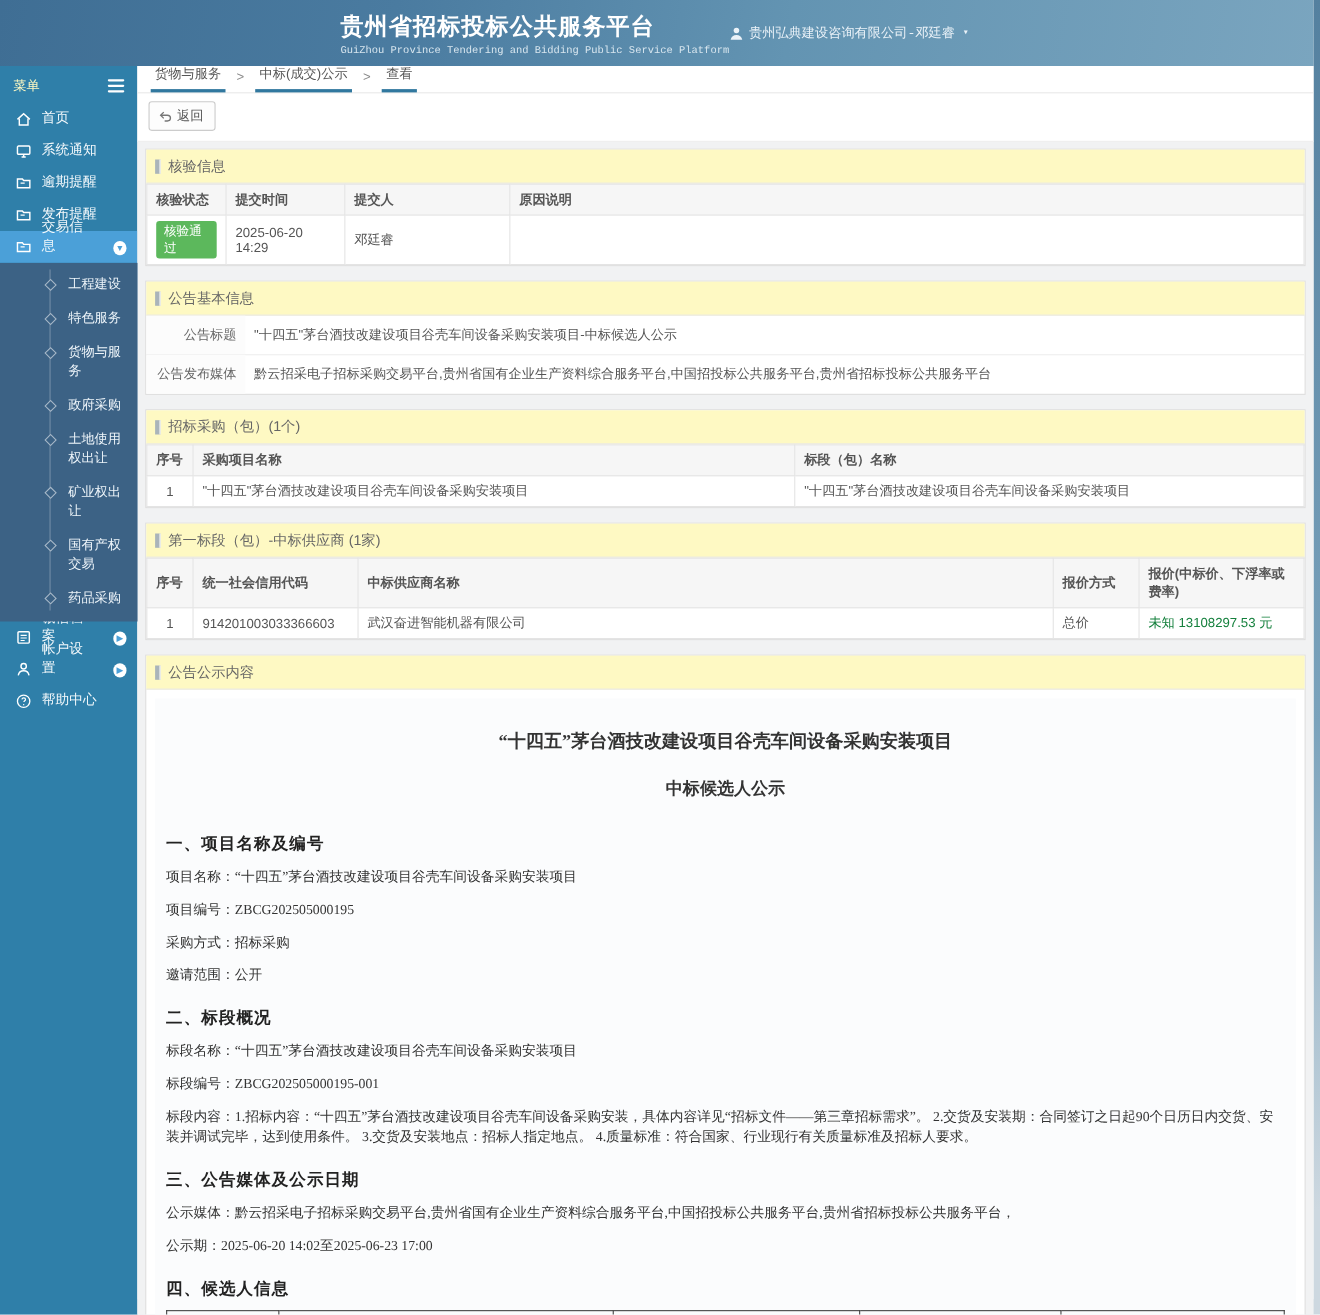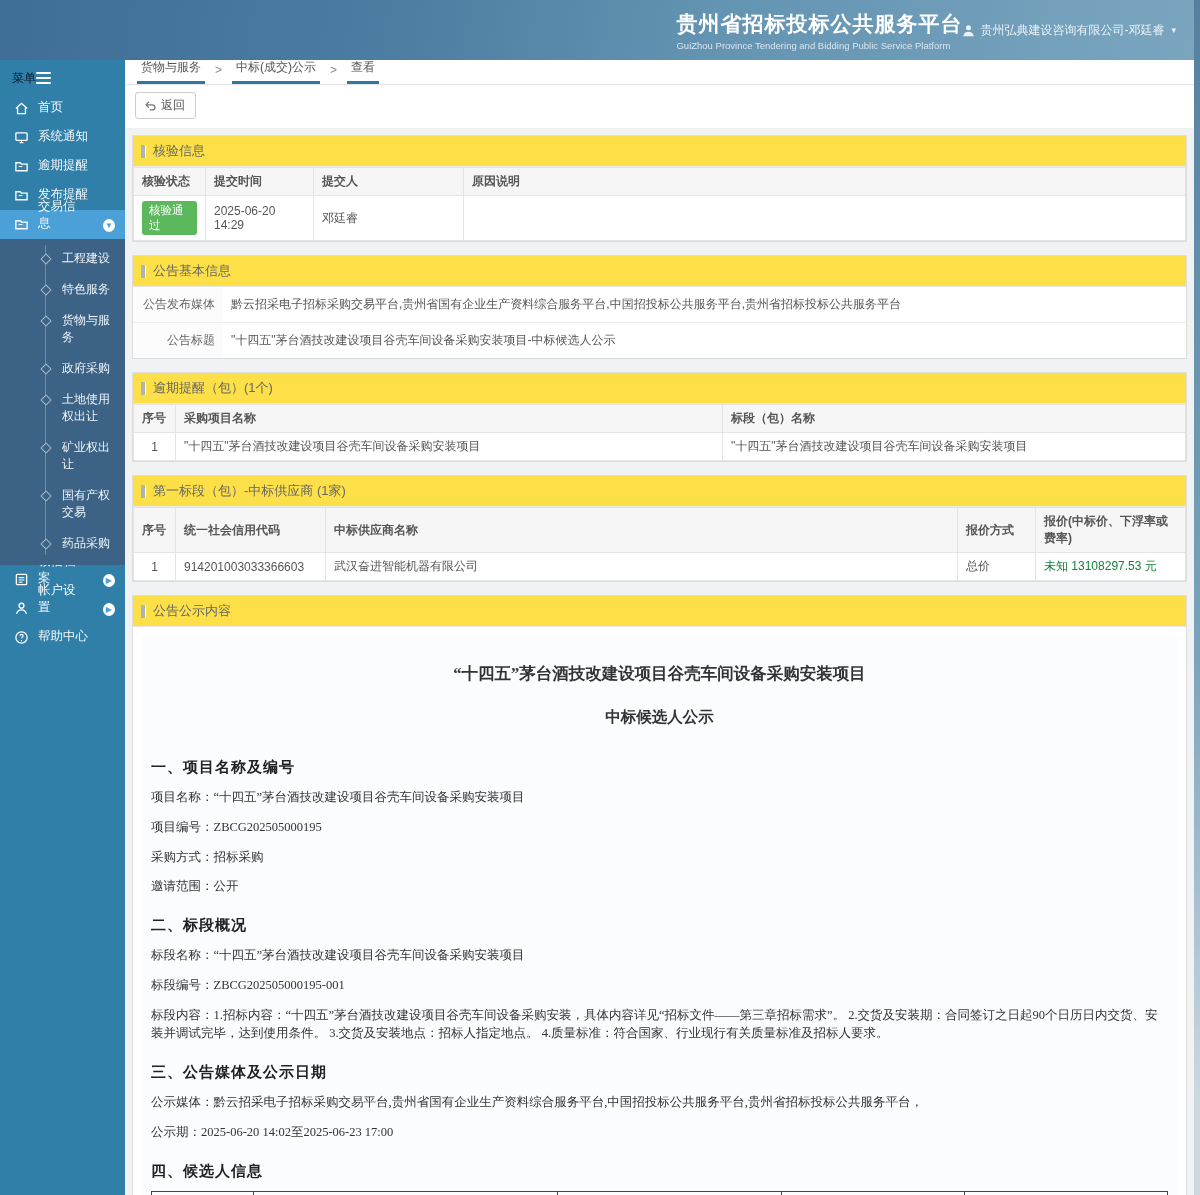--- a/index.html
+++ b/index.html
@@ -6,36 +6,36 @@
   html,body { width:1200px; height:1195px; }
   body {
     font-family:"Liberation Sans", sans-serif;
     background:linear-gradient(180deg,#54809f 0%,#7ba3bc 55%,#cdd8e0 92%,#cdd8e0 100%);
     color:#555; font-size:12px; overflow:hidden;
   }
   .app { width:1194px; height:1181px; background:#fff; position:relative; }
 
   
   .hdr {
-    height:60px; display:flex; justify-content:flex-end; align-items:center;
+    height:60px; display:flex; justify-content:center; align-items:center;
     background:linear-gradient(100deg,#3f6e94 0%,#4a7ba0 30%,#6394b2 60%,#7aa5bf 100%);
-    padding:0 18px 0 14px; color:#fff;
+    padding:0 18px 0 14px; color:#fff;font-family:Liberation Mono, monospace;
   }
   .hdr h1 { font-size:21px; letter-spacing:1px; font-weight:bold; }
   .hdr .sub { font-size:9.5px; color:#d8e6ef; margin-top:2px; }
   .hdr-user { display:flex; align-items:center; gap:5px; font-size:12px; color:#eaf2f8; cursor:pointer; }
   .caret { font-size:9px; margin-left:2px; }
 
   
   .row { display:flex; min-height:1121px; align-items:stretch; }
   .sidebar { width:125px; background:#2f7fa9; color:#fff; flex-shrink:0; }
   .main { flex:1; background:#f1f2f3; min-width:0; }
 
   
-  .menu-head { display:flex; align-items:center; padding:9px 12px 7px 12px; font-size:12px; color:#0f172a;font-family:Liberation Mono, monospace; }
+  .menu-head { display:flex; justify-content:space-between; align-items:center; padding:9px 12px 7px 12px; font-size:12px; color:#fef9c3;font-family:Liberation Mono, monospace; }
   .burger { display:inline-block; width:15px; }
   .burger i { display:block; height:2px; background:#fff; margin:3px 0; border-radius:1px; }
   .nav-item { display:flex; align-items:flex-end; gap:9px; padding:7px 10px 7px 14px; font-size:12.5px; color:#f2f8fb; cursor:pointer; height:29px; }
   .nav-item svg { flex-shrink:0; }
   .nav-item.active { background:#4ba0d8; }
   .nav-item .spread { flex:1; }
   .circle-btn { width:13px; height:13px; border-radius:50%; background:#fff; color:#4ba0d8; font-size:8px; display:flex; align-items:center; justify-content:center; line-height:1; }
   .submenu { background:#3c6285; padding:4px 0 6px 0; position:relative; }
   .submenu::before { content:""; position:absolute; left:45px; top:6px; bottom:10px; width:1px; background:rgba(255,255,255,.28); }
   .sub-item { position:relative; padding:7px 8px 7px 62px; font-size:12px; color:#eef5fa; cursor:pointer; }
@@ -44,21 +44,21 @@
   
   .crumbs { background:#fff; border-bottom:1px solid #e3e3e3; padding:8px 12px 0 12px; display:flex; gap:10px; align-items:flex-end; height:25px; }
   .crumb { color:#555; padding:0 4px 5px 4px; border-bottom:3px solid #31789f; cursor:pointer; }
   .crumb-sep { color:#888; padding-bottom:7px; }
   .toolbar { background:#fff; padding:7px 10px 9px 10px; border-bottom:1px solid #eee;text-decoration:underline; }
   .btn-back { display:inline-flex; align-items:center; gap:4px; background:#fdfdfd; border:1px solid #ccc; border-radius:3px; padding:4px 10px 4px 8px; font-size:12px; color:#555; cursor:pointer; }
 
   
   .content { padding:6px 7px 10px 7px; background:#f1f2f3; }
   .panel { background:#fff; border:1px solid #ddd; margin-bottom:13px; }
-  .sec-head { padding:6px 8px; font-size:13px; color:#666; border-bottom:1px solid #e8e8e8; background:#fde047; display:flex; align-items:center; }
+  .sec-head { padding:6px 8px; font-size:13px; color:#666; border-bottom:1px solid #e8e8e8; background:#fef9c3; display:flex; align-items:center; }
   .sec-head::before { content:""; width:4px; height:13px; background:#aab4ba; margin-right:7px; border-right:1px solid #fff; }
   table.grid { width:100%; border-collapse:collapse; font-size:12px; color:#555; }
   table.grid th, table.grid td { border:1px solid #e4e4e4; padding:5px 8px; text-align:left; font-weight:normal; height:26px; }
   table.grid th { background:#f6f6f6; color:#555;font-weight:bold; }
   .badge-ok { display:inline-block; background:#5cb85c; color:#fff; border-radius:3px; padding:2px 7px; font-size:11.5px; }
   .muted { color:#15803d; }
   .kv-row { display:flex; border-bottom:1px solid #eee; }
   .kv-row:last-child { border-bottom:none; }
   .kv-label { width:90px; text-align:right; padding:9px 8px; color:#666; background:#fcfcfc; flex-shrink:0; }
   .kv-value { flex:1; padding:9px 8px; color:#555; }
@@ -228,31 +228,31 @@
                 <td>邓廷睿</td>
                 <td></td>
               </tr>
             </tbody>
           </table>
         </div>
 
         <div class="panel">
           <div class="sec-head">公告基本信息</div>
           <div class="kv-row">
+            <div class="kv-label">公告标题</div>
+            <div class="kv-value">"十四五"茅台酒技改建设项目谷壳车间设备采购安装项目-中标候选人公示</div>
+          </div>
+          <div class="kv-row">
             <div class="kv-label">公告发布媒体</div>
             <div class="kv-value">黔云招采电子招标采购交易平台,贵州省国有企业生产资料综合服务平台,中国招投标公共服务平台,贵州省招标投标公共服务平台</div>
           </div>
-          <div class="kv-row">
-            <div class="kv-label">公告标题</div>
-            <div class="kv-value">"十四五"茅台酒技改建设项目谷壳车间设备采购安装项目-中标候选人公示</div>
-          </div>
-        </div>
-
-        <div class="panel">
-          <div class="sec-head">逾期提醒（包）(1个)</div>
+        </div>
+
+        <div class="panel">
+          <div class="sec-head">招标采购（包）(1个)</div>
           <table class="grid">
             <thead>
               <tr>
                 <th class="w-seq">序号</th>
                 <th style="width:52%">采购项目名称</th>
                 <th>标段（包）名称</th>
               </tr>
             </thead>
             <tbody>
               <tr>

